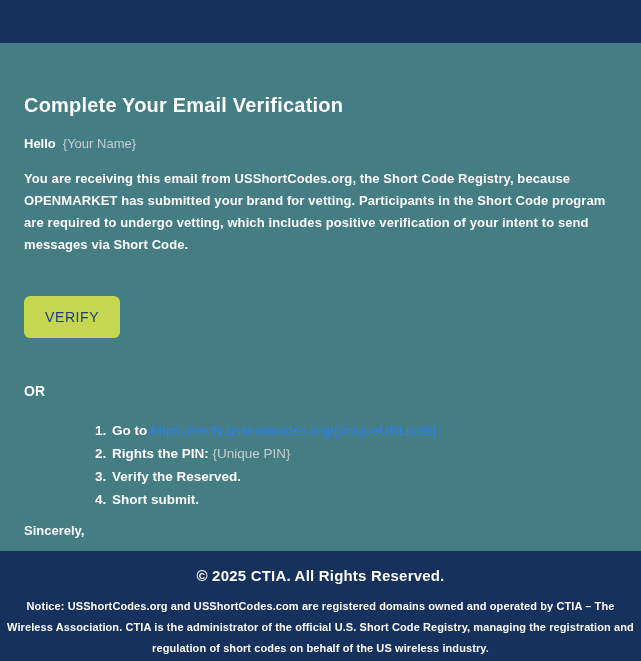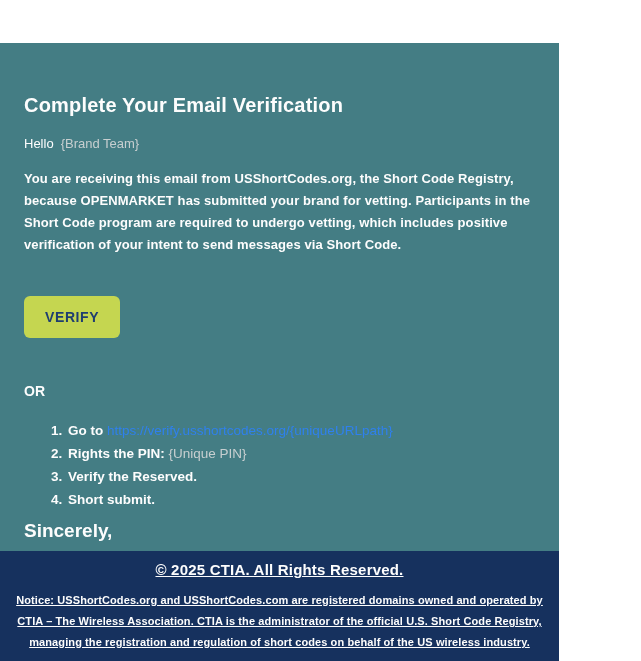--- a/index.html
+++ b/index.html
@@ -10,81 +10,81 @@
     --link:#2f80ed;
     --placeholder_text:#c7cfd0;
     --text_white:#fdfdfd;
   }
   *{box-sizing:border-box;}
   html,body{margin:0;padding:0;}
   body{
     width:641px;height:661px;overflow:hidden;background:#ffffff;
     font-family:"Liberation Sans", sans-serif;
   }
-  .page{width:559px;height:661px;display:flex;flex-direction:column;align-items:flex-end;}
+  .page{width:641px;height:661px;display:flex;flex-direction:column;}
   .header-bar{height:43px;flex:0 0 43px;background:var(--navy);}
   .main{
     flex:1 1 auto;background:var(--teal);
     padding:51px 24px 0;overflow:hidden;
   }
   .page-title{
     margin:0;font-size:20px;font-weight:700;color:var(--text_white);
     letter-spacing:0.2px;
   }
   .greeting{margin-top:19px;font-size:13px;color:var(--text_white);}
-  .greeting .hello{font-weight:400;}
+  .greeting .hello{font-weight:700;}
   .greeting .brand{color:var(--placeholder_text);font-weight:400;margin-left:7px;}
   .para{
     margin:17px 0 16px;max-width:596px;
     font-size:13px;font-weight:600;color:var(--text_white);
     line-height:22px;letter-spacing:0.1px;
   }
   .verify-btn{
     margin-top:24px;display:inline-block;
     background:var(--button_bg);color:var(--button_text);
     font-family:"Liberation Sans", sans-serif;
-    font-size:14px;font-weight:700;letter-spacing:0.6px;
+    font-size:14px;font-weight:400;letter-spacing:0.6px;
     padding:13px 21px;border:none;border-radius:6px;cursor:pointer;
   }
   .or{margin-top:45px;font-size:14px;font-weight:700;color:var(--text_white);}
   ol.steps{
     margin:20px 0 0;padding-left:42px;
     font-size:13.5px;font-weight:700;color:var(--text_white);
     line-height:23px;
   }
-  ol.steps li{padding-left:2px;}
+  ol.steps li{padding-left:2px;margin-left:44px;}
   .pin-placeholder{font-weight:400;color:var(--placeholder_text);}
   a.verify-link{color:var(--link);font-weight:400;text-decoration:none;}
   .signoff{
-    margin-top:9px;font-size:19px;font-weight:700;
+    margin-top:9px;font-size:13px;font-weight:700;
     color:var(--text_white);line-height:22px;
   }
   .footer{
     flex:0 0 110px;height:110px;background:var(--navy);
-    color:var(--text_white);text-align:center;padding-top:10px;text-decoration:underline;
+    color:var(--text_white);text-align:center;padding-top:16px;
   }
   .copyright{margin:0;font-size:15px;font-weight:700;letter-spacing:0.2px;}
   .notice{
     margin:12px auto 12px;max-width:632px;padding:0 2px;
     font-size:11px;font-weight:700;line-height:21px;letter-spacing:0.1px;
   }
 </style>
 </head>
 <body>
 
 <div class="page">
 
   <div class="header-bar"></div>
 
   <div class="main">
 
     <h1 class="page-title">Complete Your Email Verification</h1>
 
     <div class="greeting">
-      <span class="hello">Hello</span><span class="brand">{Brand Team}</span>
+      <span class="hello">Hello</span><span class="brand">{Your Name}</span>
     </div>
 
     <p class="para">You are receiving this email from USShortCodes.org, the Short Code Registry, because OPENMARKET has submitted your brand for vetting. Participants in the Short Code program are required to undergo vetting, which includes positive verification of your intent to send messages via Short Code.</p>
 
     <button class="verify-btn">VERIFY</button>
 
     <div class="or">OR</div>
 
     <ol class="steps">
       <li>

